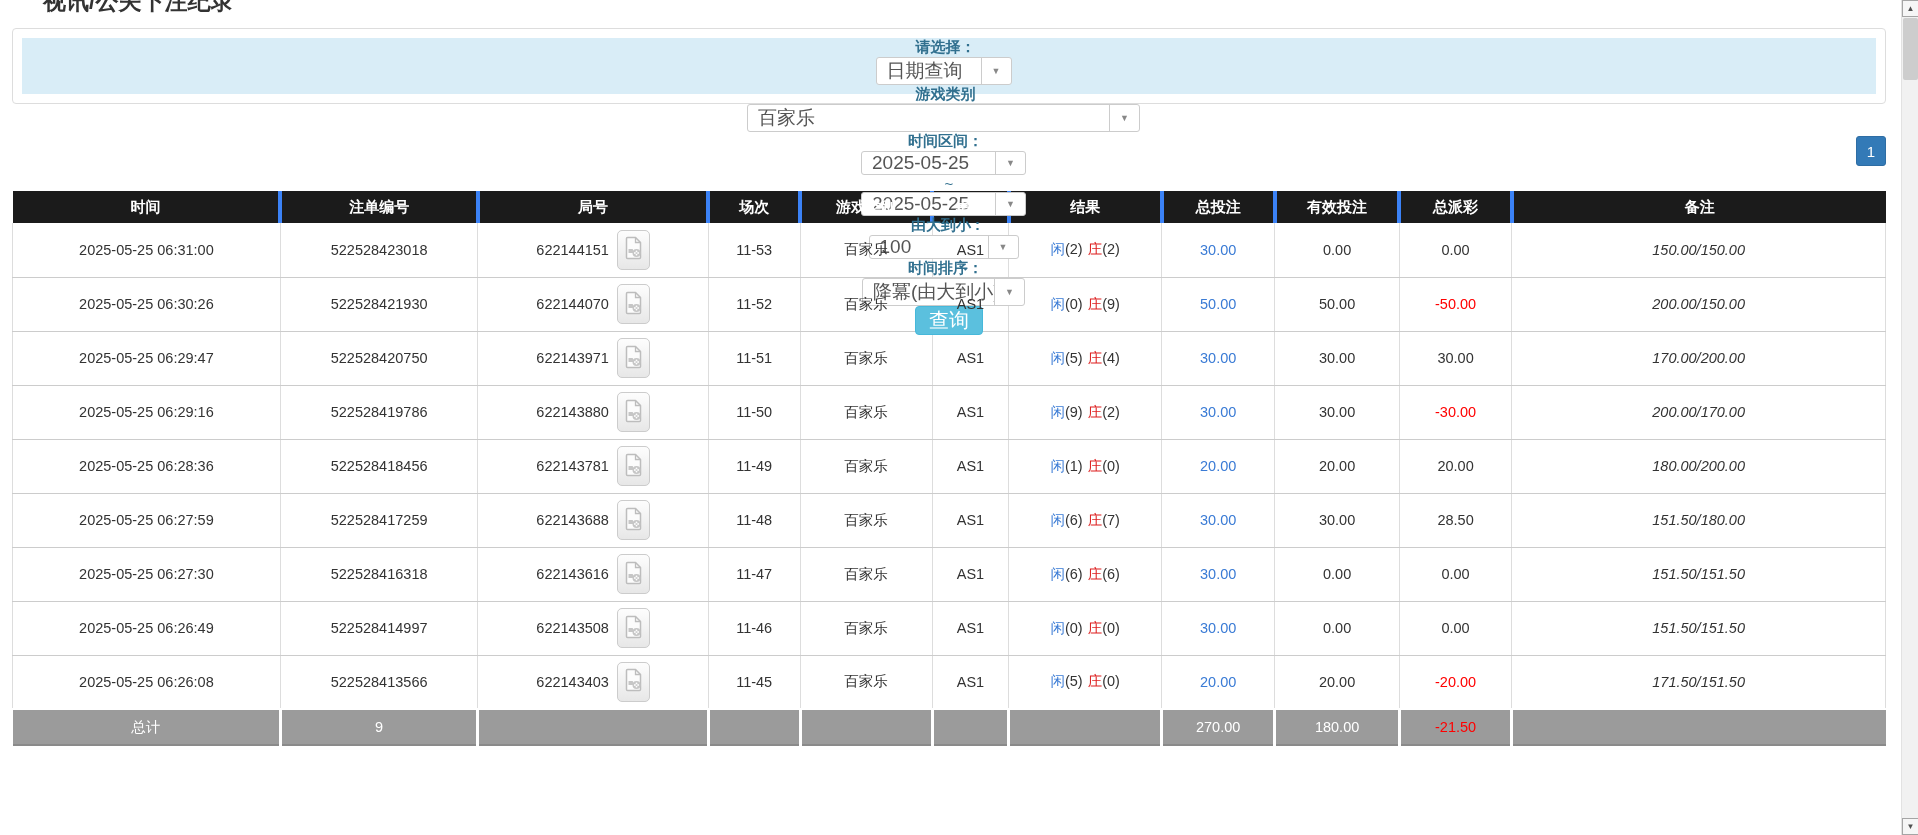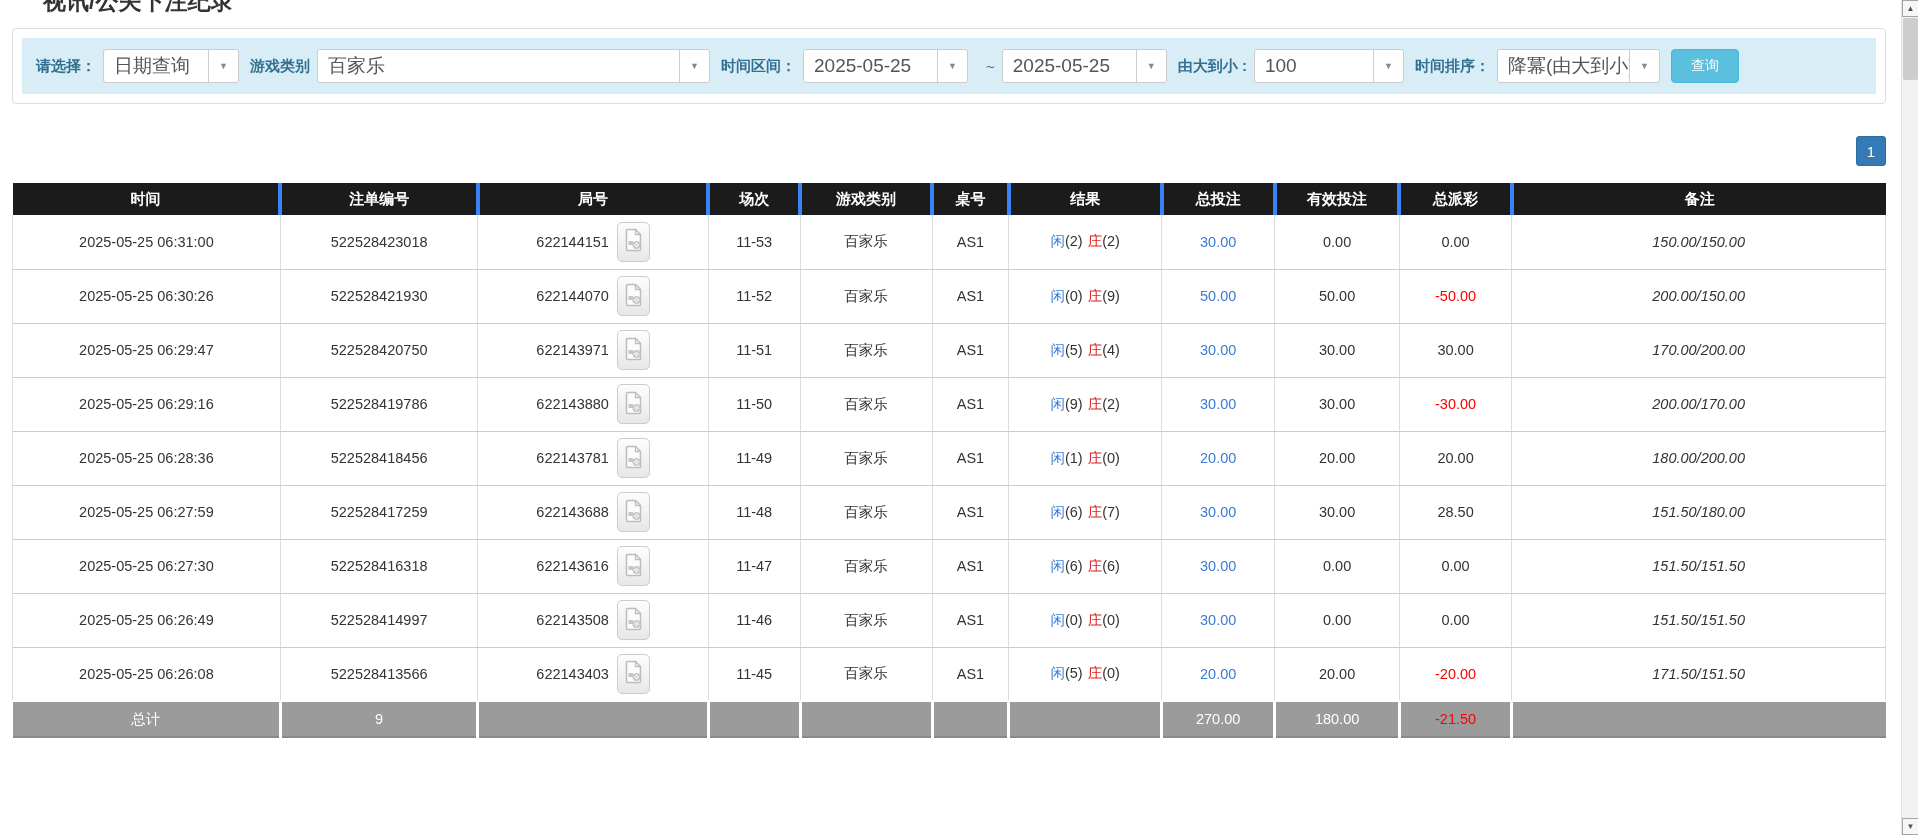--- a/index.html
+++ b/index.html
@@ -14,21 +14,21 @@
     position: absolute; top: -14px; left: 43px;
     font-size: 23px; font-weight: bold; color: #333;
     white-space: nowrap;
   }
   .content { margin: 28px 32px 0 12px; width: 1874px; }
 
   
   .filter-panel { border: 1px solid #ddd; border-radius: 4px; padding: 9px; background: #fff; }
   .filter-bar {
     background: #d9edf7; height: 56px;
-    display: flex; align-items: center; padding: 0 14px;
+    display: flex; align-items: center; padding: 0 14px; flex-direction: column;
   }
   .f-label { color: #31708f; font-weight: bold; font-size: 15px; white-space: nowrap; margin-right: 7px; }
   .tilde { color: #31708f; font-size: 15px; margin: 0 7px; }
   .sel {
     background: #fff; border: 1px solid #ccc; border-radius: 3px;
     height: 34px; display: flex; align-items: center; margin-right: 11px;
     cursor: pointer;
   }
   .sel .txt { flex: 1; padding: 0 10px; font-size: 19px; color: #555; white-space: nowrap; overflow: hidden; }
   .sel .arrow {
@@ -36,42 +36,42 @@
     display: flex; align-items: center; justify-content: center;
     color: #888; font-size: 9px;
   }
   .w-select1 { width: 136px; }
   .w-game { width: 393px; }
   .w-date { width: 165px; }
   .w-pagesize { width: 150px; }
   .w-sort { width: 163px; }
   .search-btn {
     background: #5bc0de; border: 1px solid #46b8da; color: #fff;
-    height: 34px; width: 68px; border-radius: 4px; font-size: 14px;
+    height: 34px; width: 68px; border-radius: 4px; font-size: 20px;
     cursor: pointer; font-family: inherit;
   }
 
   
   .summary-bar {
     margin-top: 8px; background: #dff0d8; border: 1px solid #d6e9c6; border-radius: 4px;
     height: 46px; display: flex; align-items: center; justify-content: space-between;
     padding: 0 14px;
   }
   .summary-left { color: #3c763d; font-size: 15px; }
   .summary-right { color: #ff3300; font-size: 15px; }
 
   
   .pagination-row { margin-top: 32px; height: 30px; display: flex; justify-content: flex-end; }
   .page-btn {
     width: 30px; height: 30px; background: #337ab7; border: 1px solid #2e6da4;
     color: #fff; font-size: 15px; border-radius: 3px; cursor: pointer; font-family: inherit;
   }
 
   
-  table { width: 100%; border-collapse: collapse; table-layout: fixed; margin-top: 17px; }
+  table { width: 100%; border-collapse: collapse; table-layout: fixed; margin-top: 25px; }
   thead th {
     background: #1b1b1b; color: #fff; font-size: 15px; font-weight: bold;
     height: 32px; text-align: center;
   }
   thead th + th { border-left: 4px solid #3b82f6; text-align: center; }
   tbody td {
     height: 54px; text-align: center; font-size: 14.5px; color: #333;
     border-bottom: 1px solid #ccc; background: #fff; vertical-align: middle;
     overflow: hidden; white-space: nowrap;
   }

